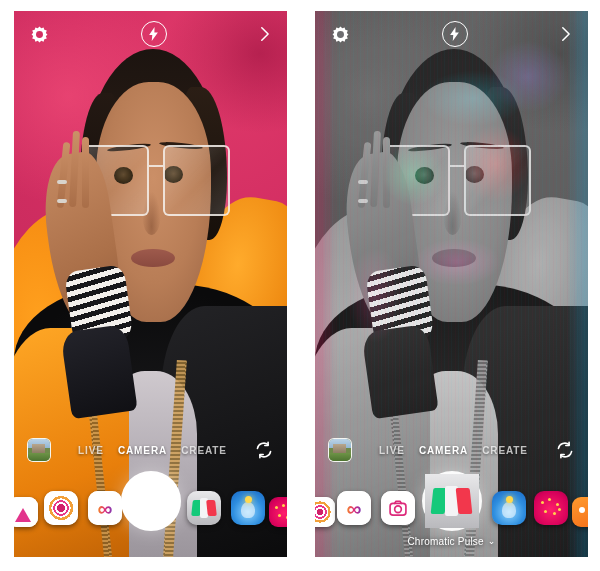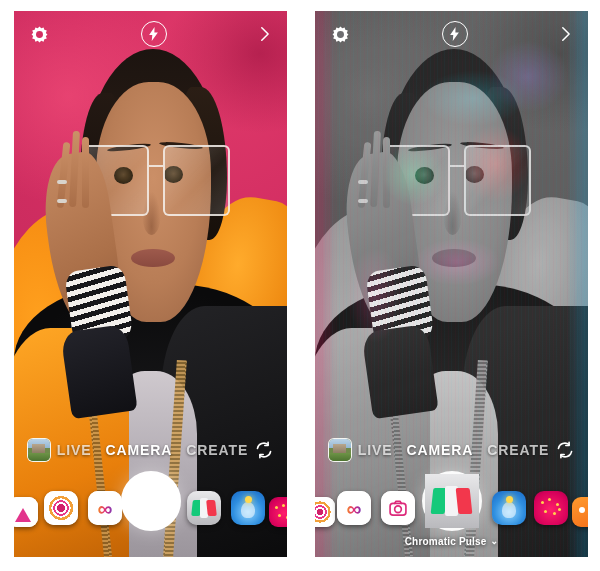--- a/index.html
+++ b/index.html
@@ -278,21 +278,21 @@
   .gt-bld { position: absolute; left: 16%; top: 22%; width: 62%; height: 42%;
     background: linear-gradient(180deg,#b8a68d,#8d7c63); }
   .gt-grass { position: absolute; left: 0; bottom: 0; width: 100%; height: 38%;
     background: linear-gradient(180deg,#6e9447,#4d7330); }
   .modes {
     flex: 1 1 auto;
     display: flex; align-items: center; justify-content: center;
     gap: 14px;
   }
   .mode {
-    font-size: 14px; font-weight: 700; letter-spacing: .9px;
+    font-size: 10px; font-weight: 700; letter-spacing: .9px;
     color: rgba(255,255,255,.72);
     text-shadow: 0 1px 3px rgba(0,0,0,.55);
     cursor: pointer;
   }
   .mode.active { color: #ffffff; }
   .flip-btn { flex: 0 0 auto; line-height: 0; cursor: pointer; }
 
   
   .carousel {
     position: absolute; left: 0; bottom: 6px; width: 100%;
@@ -322,21 +322,21 @@
     display: flex; align-items: center; justify-content: center;
   }
   .shutter-inner {
     width: 44px; height: 44px; border-radius: 50%;
     overflow: hidden;
     background: #8e8f90;
   }
   .filter-label {
     position: absolute; bottom: 4px; left: 50%;
     transform: translateX(-50%);
-    color: #fff; font-size: 10px; font-weight: 700;
+    color: #fff; font-size: 10px; font-weight: 400;
     letter-spacing: .2px; white-space: nowrap;
     text-shadow: 0 1px 4px rgba(0,0,0,.75);
     display: flex; align-items: center; gap: 4px;
     cursor: pointer;
     justify-content: space-between;
   }
   .chev-down { font-size: 9px; line-height: 1; }
 
   
   .art-target {

